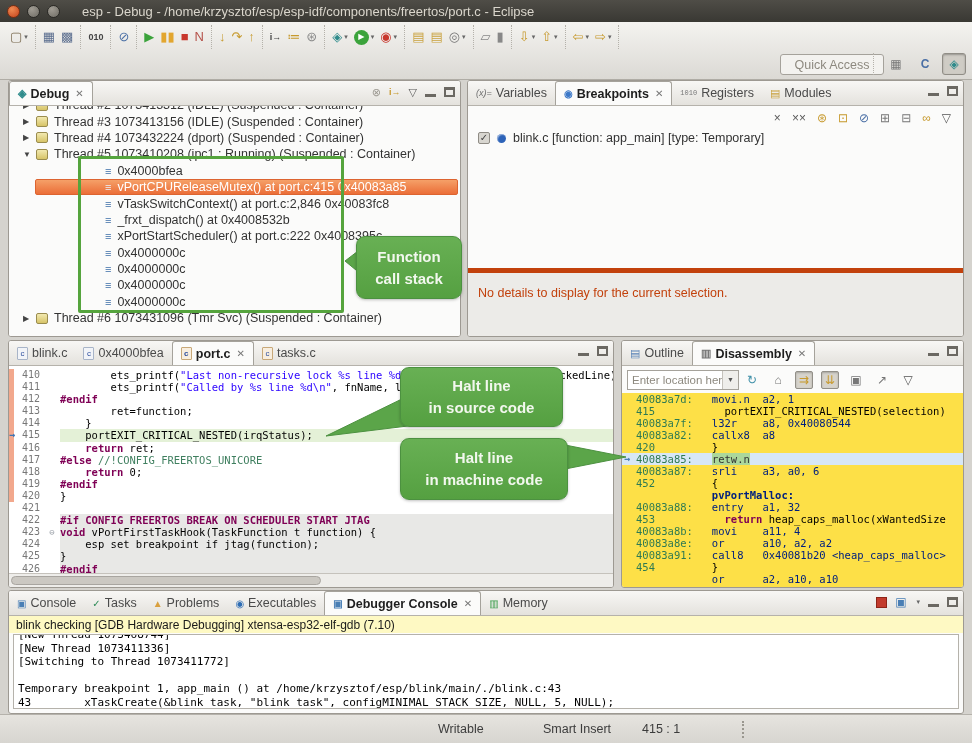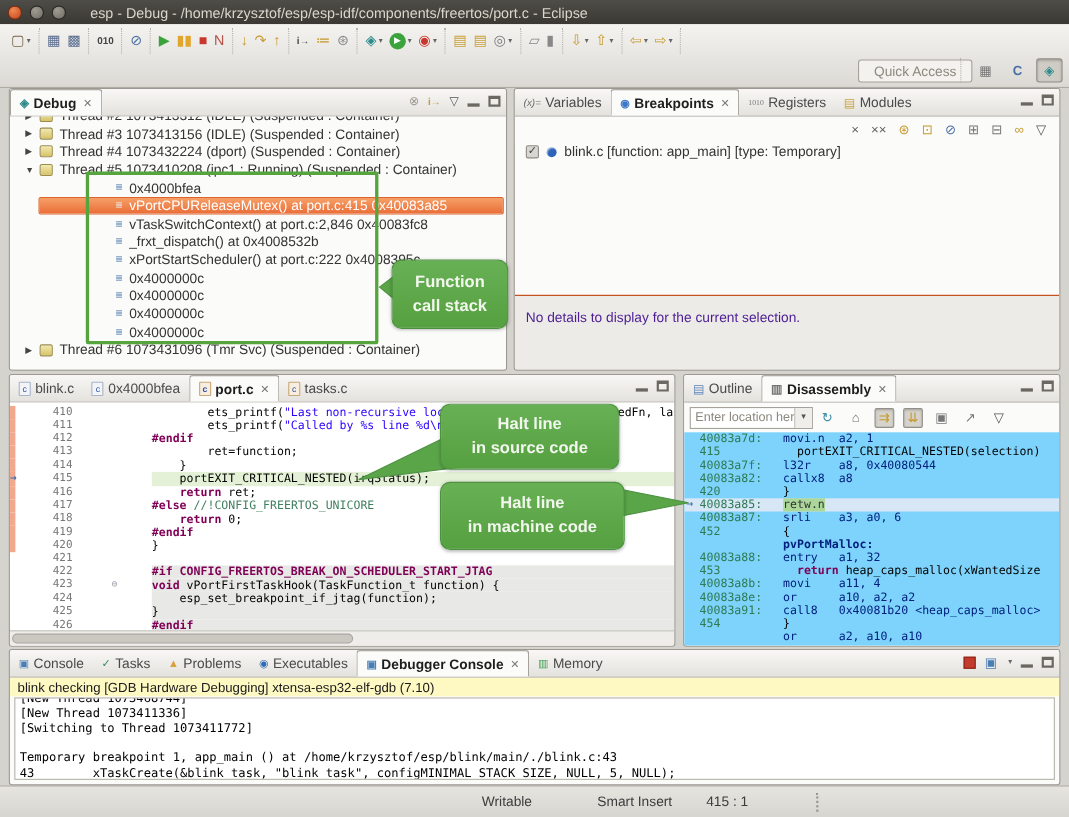--- a/index.html
+++ b/index.html
@@ -67,40 +67,40 @@
   .sel .frm-ic{color:#EAF2FA;}
 
   
   .anno-rect{position:absolute;left:78px;top:156px;width:266px;height:157px;border:3px solid #55A43D;
              border-radius:2px;z-index:30;pointer-events:none;}
 
   
   #bp-panel{left:467px;top:80px;width:497px;height:257px;}
   .varicon{font-size:9px;color:#6E6E6E;font-style:italic;}
   .bpicon{font-size:10px;color:#3C78C8;}
-  .regicon{font-size:7px;color:#777;font-family:Liberation Serif, serif;line-height:7px;}
+  .regicon{font-size:7px;color:#777;font-family:Liberation Mono, monospace;line-height:7px;}
   .modicon{font-size:11px;color:#C9A23F;}
   .bp-toolbar{height:23px;display:flex;justify-content:flex-end;align-items:center;gap:11px;
               padding-right:12px;background:#FBFBFA;}
   .bp-toolbar .hicon{font-size:12px;}
   .bp-item{height:18px;display:flex;align-items:center;gap:7px;padding-left:10px;font-size:12.5px;color:#333;}
   .cbx{width:12px;height:12px;border:1px solid #8F8C85;background:#D8D6D0;color:#3F3F3F;font-size:10px;
        line-height:10px;text-align:center;border-radius:2px;flex:none;}
   .bp-dot{width:9px;height:9px;background:#2D63B8;border-radius:50%;flex:none;box-shadow:inset 1px 1px 1px rgba(255,255,255,.5);}
   .bp-details{position:absolute;left:0;right:0;top:187px;bottom:0;background:#ECEBE8;
-              border-top:1px solid #c2410c;padding:13px 10px;font-size:12.5px;color:#4c1d95;}
+              border-top:5px solid #c2410c;padding:13px 10px;font-size:12.5px;color:#c2410c;}
 
   
   #editor-panel{left:8px;top:340px;width:606px;height:248px;}
   .cicon{width:11px;height:13px;background:#F2F4F8;border:1px solid #A8B4C8;font-size:8px;color:#2D4F9E;
          display:flex;align-items:center;justify-content:center;border-radius:1px;}
   .cicon.warm{background:#F8EEDF;border-color:#C8A878;}
   .ecode{position:absolute;top:25px;left:0;right:0;bottom:14px;background:#FFF;overflow:hidden;
          font-family:"DejaVu Sans Mono",monospace;font-size:10.5px;line-height:12.1px;padding-top:3px;}
-  .eline{height:12.1px;display:flex;white-space:pre;position:relative;gap:26px;}
+  .eline{height:12.1px;display:flex;white-space:pre;position:relative;}
   .chbar{width:5px;flex:none;}
   .chbar.on{background:#F2A88D;}
   .ipmark{position:absolute;left:0;top:0;color:#3F74B3;font-size:10px;font-weight:bold;z-index:2;}
   .lnum{width:30px;flex:none;text-align:right;color:#787878;font-size:10px;padding-right:4px;}
   .fold{width:16px;flex:none;color:#9AA0A8;font-size:9px;text-align:center;line-height:12px;}
   .codewrap{flex:1;}
   .halt .codewrap{background:#E4F1D7;}
   .inact .codewrap{background:#E8E8E6;}
   .tp{color:#000;} .tk{color:#7F0055;font-weight:bold;} .td{color:#7F0055;font-weight:bold;}
   .ts{color:#2A00FF;} .tc{color:#3F7F5F;}
@@ -113,21 +113,21 @@
   .outicon{font-size:11px;color:#5C85B8;}
   .disicon{font-size:11px;color:#777;}
   .dloc-row{height:27px;display:flex;align-items:center;padding:0 5px;gap:4px;background:#FBFBFA;}
   .dloc{width:112px;height:20px;border:1px solid #A5A29B;background:#FFF;display:flex;align-items:stretch;flex:none;}
   .dloc-text{flex:1;padding:3px 0 0 4px;color:#8D897F;font-size:11.5px;white-space:nowrap;overflow:hidden;}
   .dloc-dd{width:16px;border-left:1px solid #C5C2BC;background:#EFEEEB;font-size:7px;display:flex;
            align-items:center;justify-content:center;color:#555;}
   .dis-btn{width:18px;height:18px;display:flex;align-items:center;justify-content:center;font-size:12px;}
   .dis-btn.pressed{background:#D6D3CC;border:1px solid #928F88;border-radius:2px;
                    box-shadow:inset 0 1px 2px rgba(0,0,0,.22);}
-  .dcode{position:absolute;top:52px;left:0;right:0;bottom:0;background:#7dd3fc;overflow:hidden;
+  .dcode{position:absolute;top:52px;left:0;right:0;bottom:0;background:#fde047;overflow:hidden;
          font-family:"DejaVu Sans Mono",monospace;font-size:10.5px;line-height:12px;}
   .drow{height:12px;display:flex;white-space:pre;padding-left:14px;position:relative;}
   .drow.cur{background:#D7E7F6;}
   .dcur-arrow{position:absolute;left:2px;top:0;color:#4A7FB5;font-size:10px;font-weight:bold;}
   .da{color:#2E7A52;} .dm{color:#00207E;} .dn{color:#2E7A52;} .dp{color:#000;}
   .dk{color:#7F0055;font-weight:bold;} .dl{color:#00207E;font-weight:bold;}
   .dh{background:#ABD79B;}
 
   
   #console-panel{left:8px;top:590px;width:956px;height:124px;}

